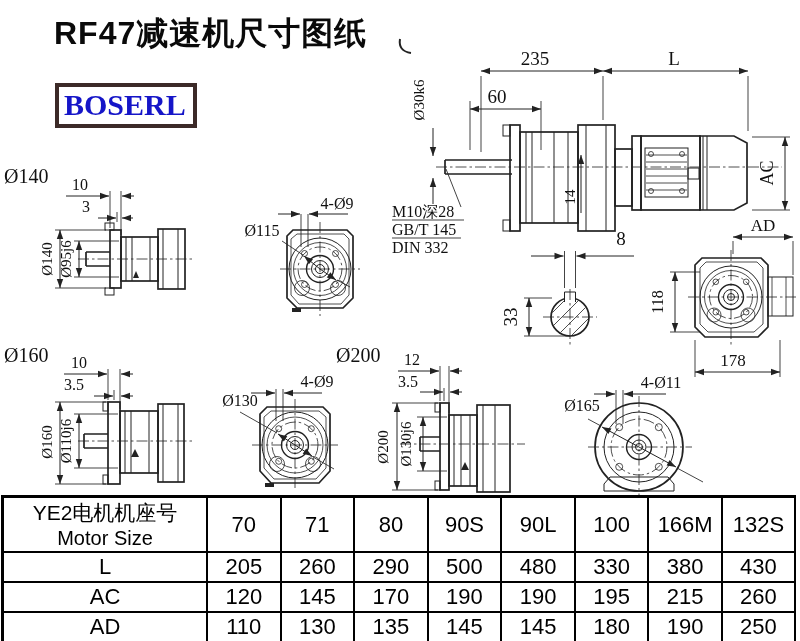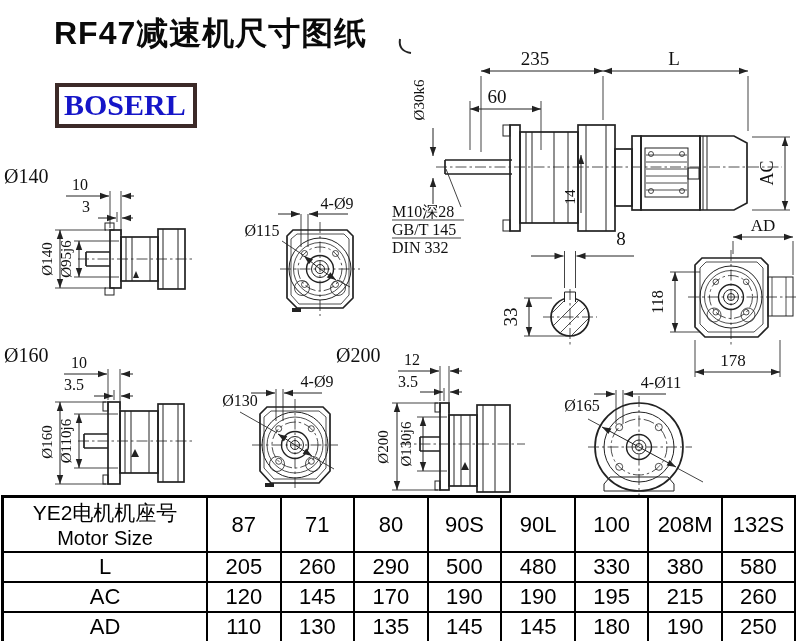--- a/index.html
+++ b/index.html
@@ -348,39 +348,39 @@
     </g>
   </svg>
 
   <table class="dimtab">
     <tbody>
         <tr class="hdr">
       <th class="c0">
         <div class="hcn">YE2电机机座号</div>
         <div class="hen">Motor Size</div>
       </th>
-      <th>87</th>
+      <th>70</th>
       <th>71</th>
       <th>80</th>
       <th>90S</th>
       <th>90L</th>
       <th>100</th>
-      <th>208M</th>
+      <th>166M</th>
       <th>132S</th>
     </tr>
     <tr class="r">
       <th class="c0">L</th>
       <td>205</td>
       <td>260</td>
       <td>290</td>
       <td>500</td>
       <td>480</td>
       <td>330</td>
       <td>380</td>
-      <td>580</td>
+      <td>430</td>
     </tr>
     <tr class="r">
       <th class="c0">AC</th>
       <td>120</td>
       <td>145</td>
       <td>170</td>
       <td>190</td>
       <td>190</td>
       <td>195</td>
       <td>215</td>

